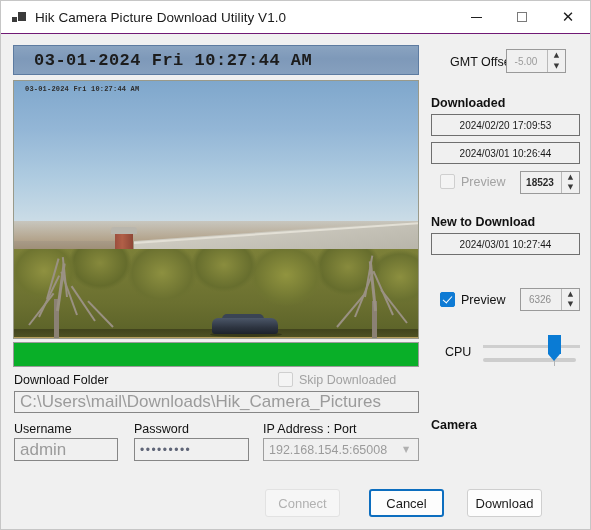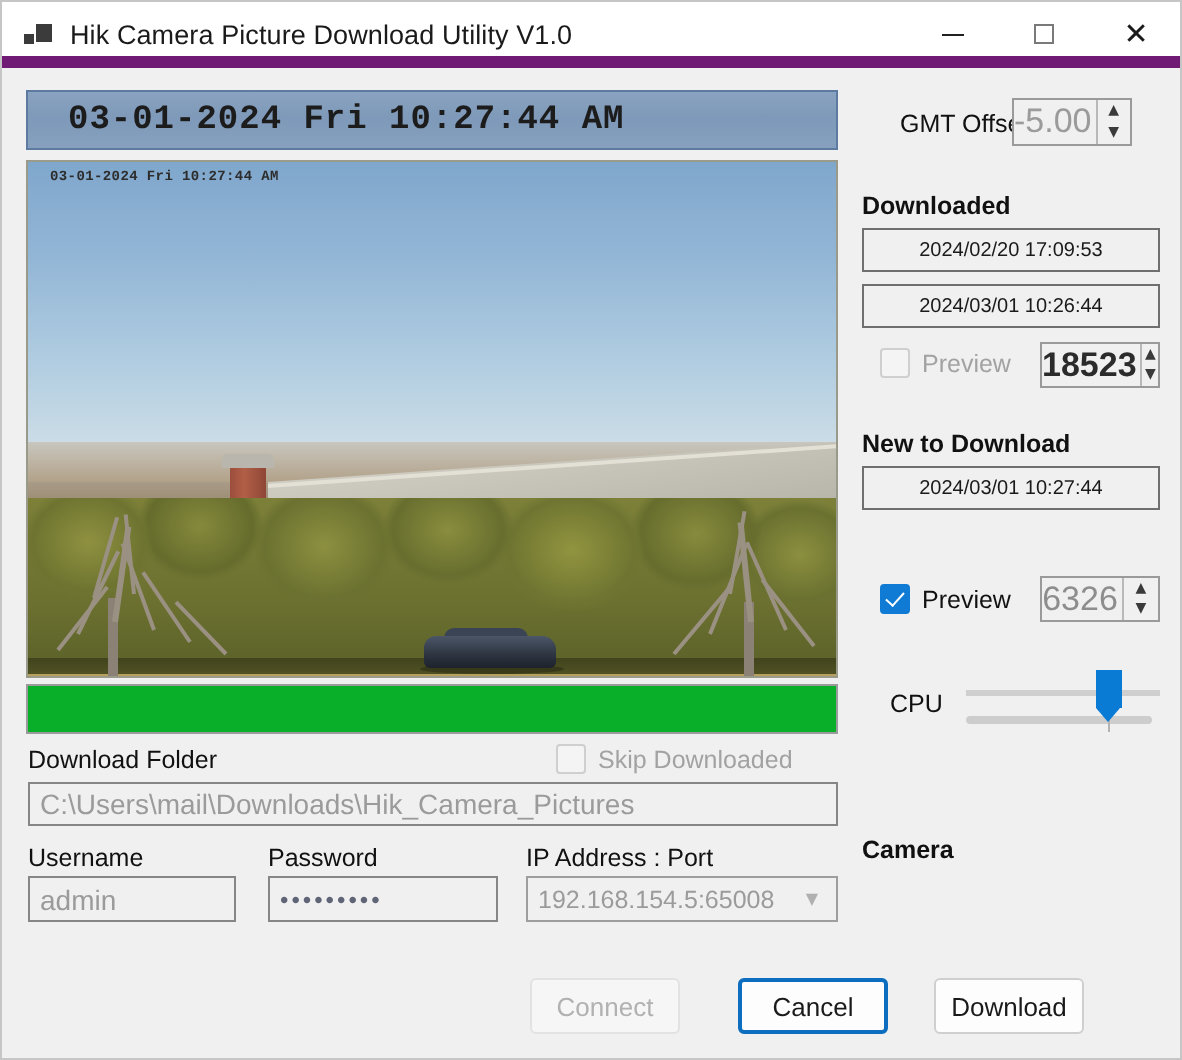--- a/index.html
+++ b/index.html
@@ -21,21 +21,21 @@
     box-sizing: border-box;
   }
 
   
   .titlebar {
     position: absolute;
     left: 0; top: 0;
     width: 591px;
     height: 33px;
     background: #ffffff;
-    border-bottom: 6px solid #701a75;
+    border-bottom: 1px solid #701a75;
     box-sizing: border-box;
   }
   .app-icon {
     position: absolute;
     left: 11px; top: 11px;
     width: 14px; height: 12px;
   }
   .app-icon .sq-a {
     position: absolute;
     left: 0; top: 5px;
@@ -283,21 +283,21 @@
   }
   .lbl-dim {
     color: #a2a2a2;
   }
 
   .tbox {
     position: absolute;
     box-sizing: border-box;
     border: 1px solid #868686;
     background: #f0f0f0;
-    font-size: 14px;
+    font-size: 17px;
     color: #9b9b9b;
     display: flex;
     align-items: center;
     padding-left: 5px;
     white-space: nowrap;
     overflow: hidden;
   }
 
   
   .r-center {
@@ -323,21 +323,21 @@
     position: absolute;
     box-sizing: border-box;
     border: 1px solid #9a9a9a;
     background: #f0f0f0;
     display: flex;
     align-items: center;
   }
   .spin .val {
     flex: 1;
     text-align: center;
-    font-size: 17px;
+    font-size: 10px;
     padding-right: 2px;
     white-space: nowrap;
   }
   .spin .arrows {
     width: 17px;
     height: 100%;
     border-left: 1px solid #b9b9b9;
     display: flex;
     flex-direction: column;
     background: #f0f0f0;

